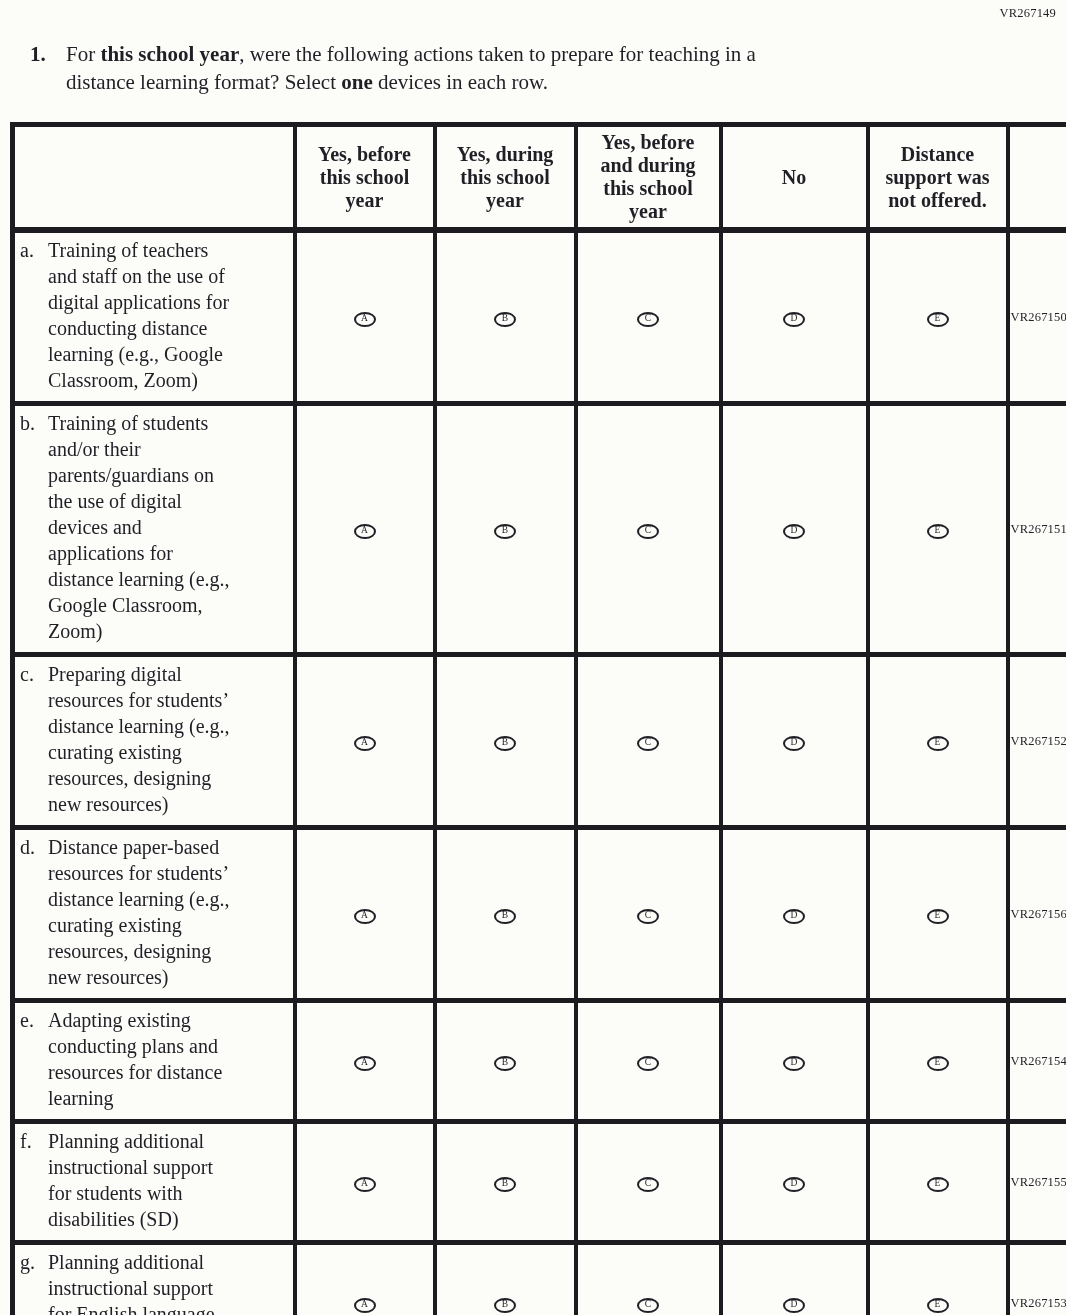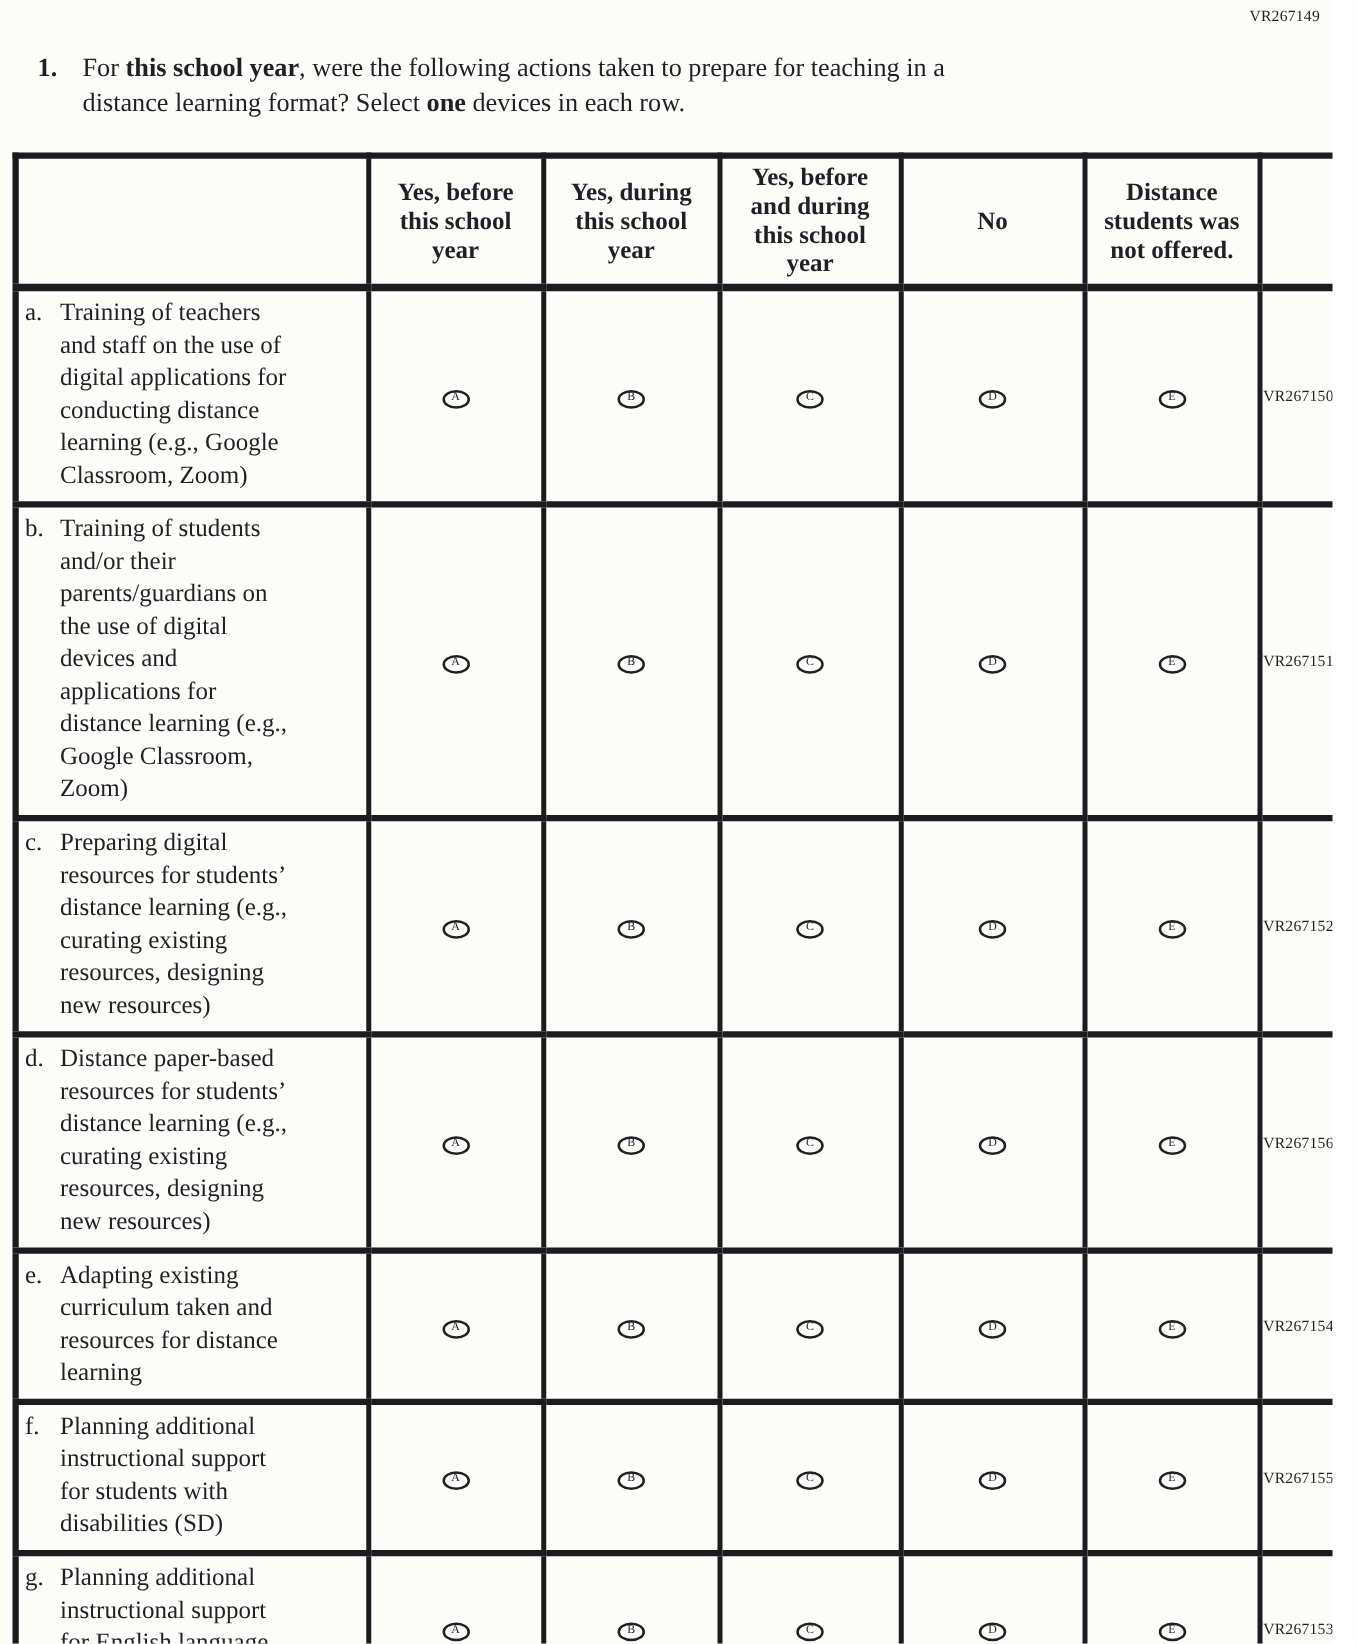--- a/index.html
+++ b/index.html
@@ -100,21 +100,21 @@
 year</th>
         <th>Yes, during
 this school
 year</th>
         <th>Yes, before
 and during
 this school
 year</th>
         <th>No</th>
         <th>Distance
-students was
+support was
 not offered.</th>
         <th></th>
       </tr>
     </thead>
     <tbody id="rows">
     <tr>
       <td class="label-cell">
         <div class="label-wrap">
           <span class="prefix">a.</span>
           <span class="label-text">Training of teachers
@@ -194,21 +194,21 @@
       <td class="bubble-cell"><span class="bubble">D</span></td>
       <td class="bubble-cell"><span class="bubble">E</span></td>
       <td class="vr-cell">VR267156</td>
     </tr>
 
     <tr>
       <td class="label-cell">
         <div class="label-wrap">
           <span class="prefix">e.</span>
           <span class="label-text">Adapting existing
-curriculum taken and
+conducting plans and
 resources for distance
 learning</span>
         </div>
       </td>
       <td class="bubble-cell"><span class="bubble">A</span></td>
       <td class="bubble-cell"><span class="bubble">B</span></td>
       <td class="bubble-cell"><span class="bubble">C</span></td>
       <td class="bubble-cell"><span class="bubble">D</span></td>
       <td class="bubble-cell"><span class="bubble">E</span></td>
       <td class="vr-cell">VR267154</td>

